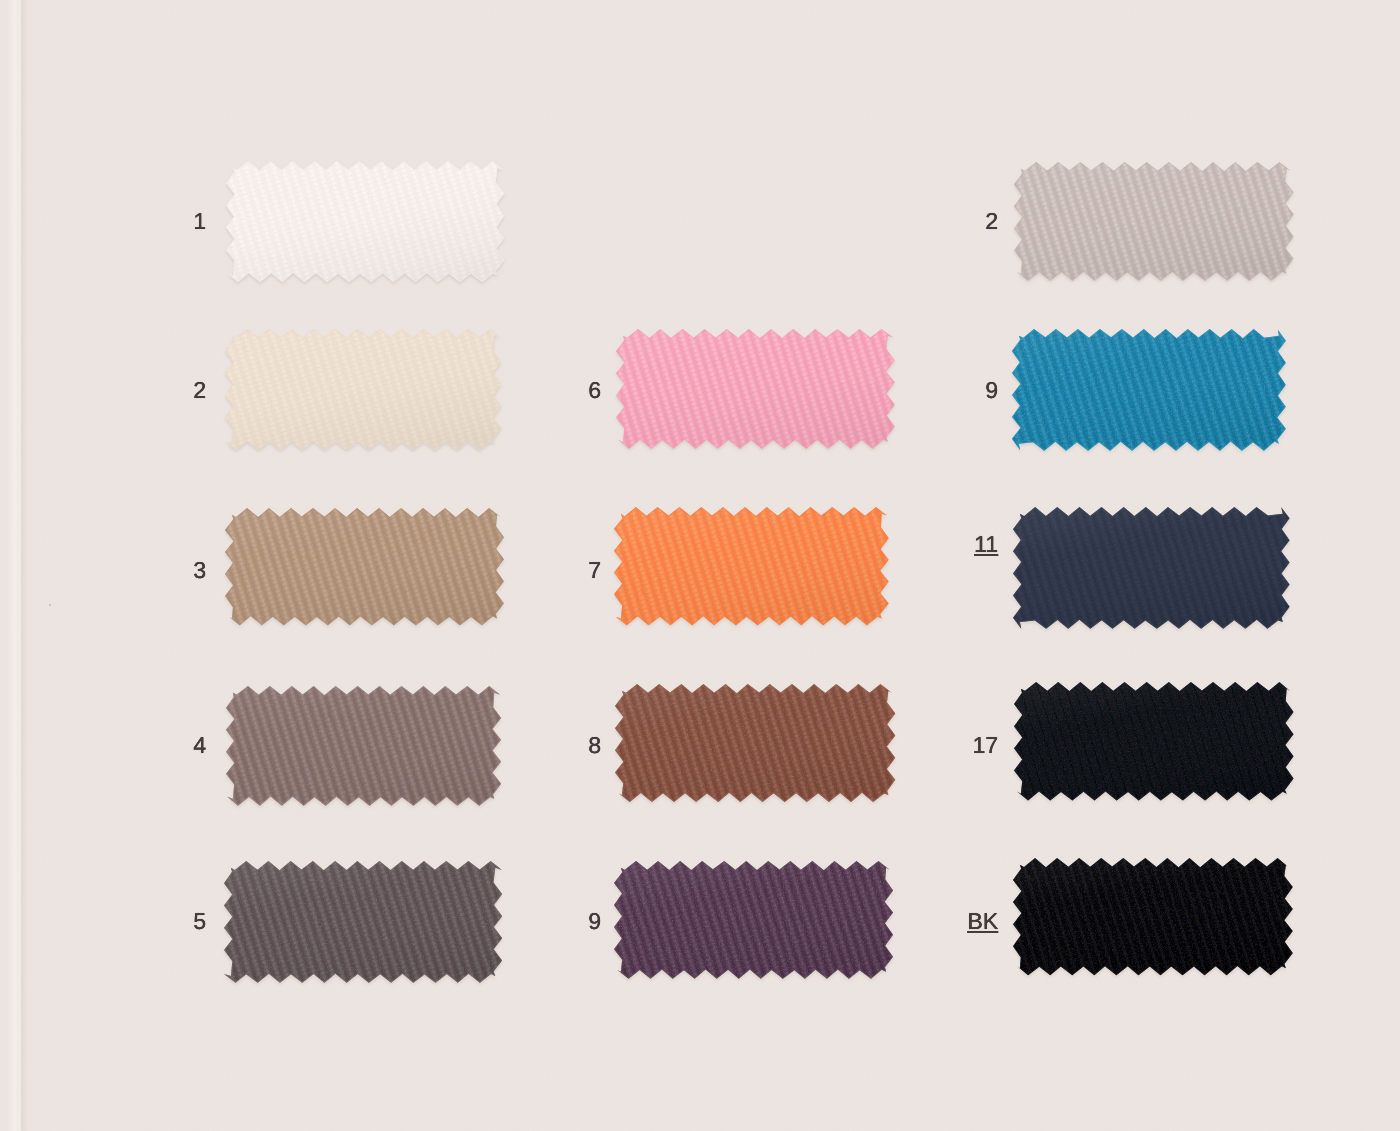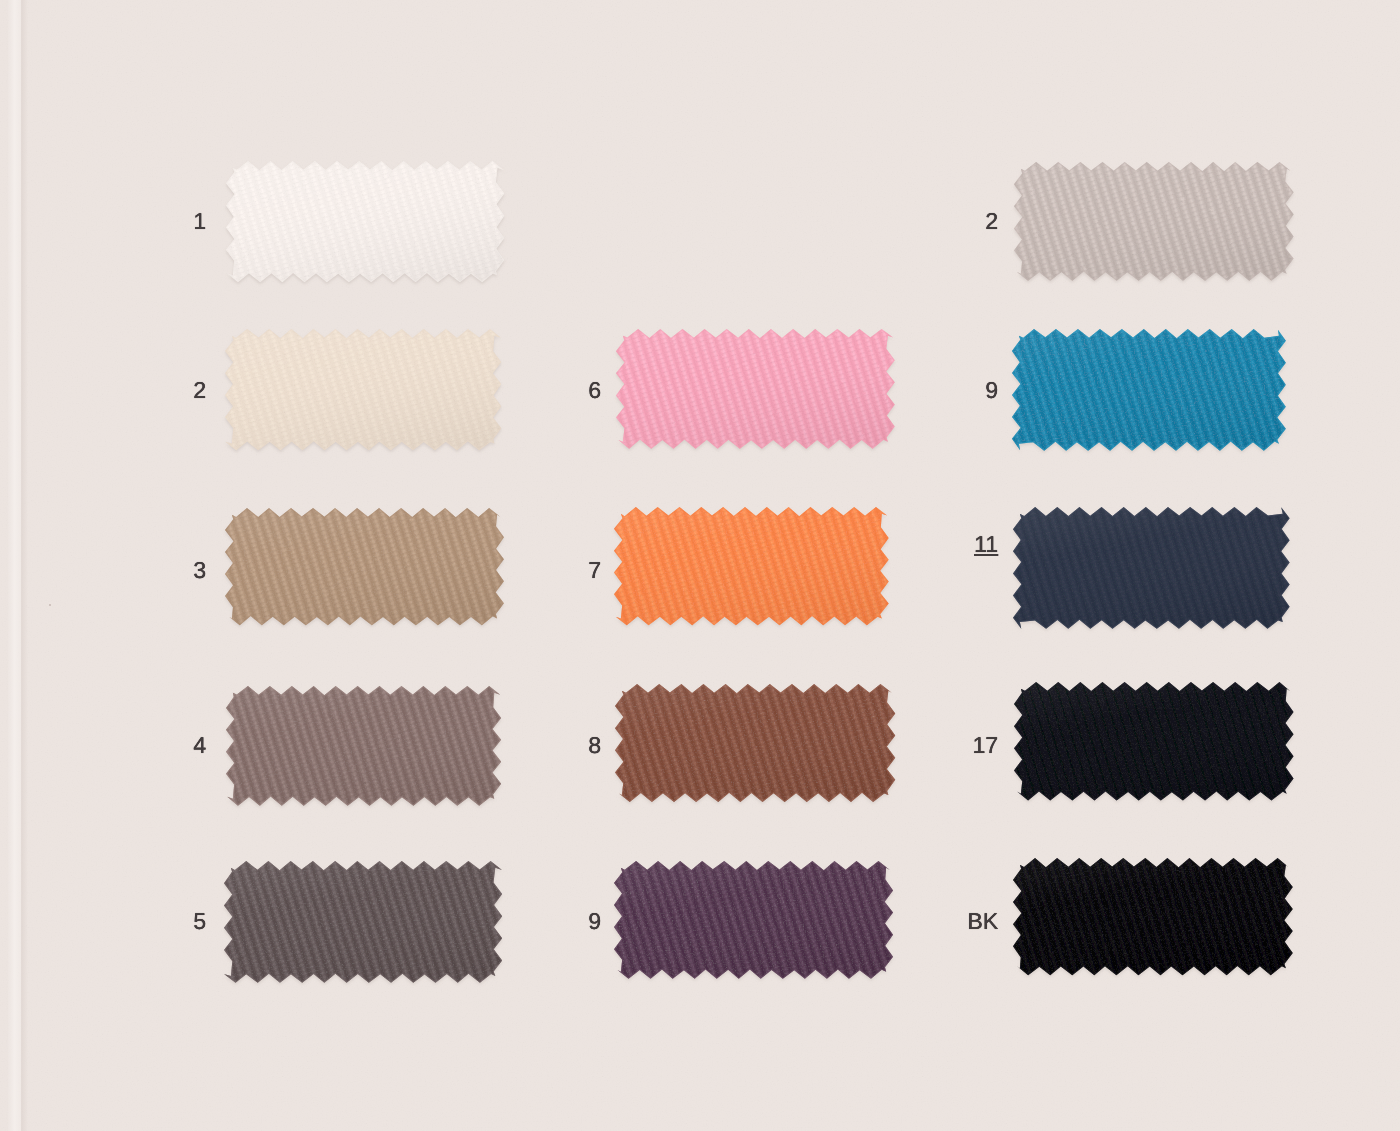--- a/index.html
+++ b/index.html
@@ -725,14 +725,14 @@
             <polygon points="28.86,28.86 33.01,30.89 44.05,22.00 54.87,31.23 66.11,22.00 77.43,30.81 88.16,22.00 99.27,30.82 110.21,22.00 121.14,30.41 132.26,22.00 142.92,30.44 154.32,22.00 165.44,30.89 176.37,22.00 187.53,31.14 198.42,22.00 209.20,31.13 220.47,22.00 231.63,30.65 242.53,22.00 253.56,30.77 264.58,22.00 275.80,30.42 286.63,22.00 297.35,30.97 294.91,28.86 293.34,39.94 301.77,50.96 293.77,62.39 301.77,73.02 293.29,84.22 301.77,95.07 293.75,105.81 301.77,117.12 293.42,127.90 294.91,132.31 290.93,130.19 279.72,139.17 268.92,130.34 257.67,139.17 246.40,130.12 235.62,139.17 224.63,130.31 213.56,139.17 202.86,130.59 191.51,139.17 180.24,130.56 169.46,139.17 158.72,130.61 147.41,139.17 136.69,130.20 125.35,139.17 113.97,130.25 103.30,139.17 92.40,130.59 81.25,139.17 69.79,130.55 59.20,139.17 48.34,130.77 37.14,139.17 25.93,130.09 28.86,132.31 29.76,121.39 22.00,110.21 29.86,99.06 22.00,88.16 30.41,77.26 22.00,66.11 30.48,55.01 22.00,44.05 30.16,32.67"></polygon>
           </clipPath>
    </defs>
    <polygon points="28.86,28.86 33.01,30.89 44.05,22.00 54.87,31.23 66.11,22.00 77.43,30.81 88.16,22.00 99.27,30.82 110.21,22.00 121.14,30.41 132.26,22.00 142.92,30.44 154.32,22.00 165.44,30.89 176.37,22.00 187.53,31.14 198.42,22.00 209.20,31.13 220.47,22.00 231.63,30.65 242.53,22.00 253.56,30.77 264.58,22.00 275.80,30.42 286.63,22.00 297.35,30.97 294.91,28.86 293.34,39.94 301.77,50.96 293.77,62.39 301.77,73.02 293.29,84.22 301.77,95.07 293.75,105.81 301.77,117.12 293.42,127.90 294.91,132.31 290.93,130.19 279.72,139.17 268.92,130.34 257.67,139.17 246.40,130.12 235.62,139.17 224.63,130.31 213.56,139.17 202.86,130.59 191.51,139.17 180.24,130.56 169.46,139.17 158.72,130.61 147.41,139.17 136.69,130.20 125.35,139.17 113.97,130.25 103.30,139.17 92.40,130.59 81.25,139.17 69.79,130.55 59.20,139.17 48.34,130.77 37.14,139.17 25.93,130.09 28.86,132.31 29.76,121.39 22.00,110.21 29.86,99.06 22.00,88.16 30.41,77.26 22.00,66.11 30.48,55.01 22.00,44.05 30.16,32.67" fill="#000" filter="url(#sh13)"></polygon>
    <g clip-path="url(#cl13)">
      <rect x="-6" y="-6" width="335.7738247383386" height="173.17333198152483" fill="url(#w13)" filter="url(#f13)"></rect>
      <rect x="0" y="0" width="323.7738247383386" height="161.17333198152483" fill="url(#gr13)"></rect>
      <polygon points="28.86,28.86 33.01,30.89 44.05,22.00 54.87,31.23 66.11,22.00 77.43,30.81 88.16,22.00 99.27,30.82 110.21,22.00 121.14,30.41 132.26,22.00 142.92,30.44 154.32,22.00 165.44,30.89 176.37,22.00 187.53,31.14 198.42,22.00 209.20,31.13 220.47,22.00 231.63,30.65 242.53,22.00 253.56,30.77 264.58,22.00 275.80,30.42 286.63,22.00 297.35,30.97 294.91,28.86 293.34,39.94 301.77,50.96 293.77,62.39 301.77,73.02 293.29,84.22 301.77,95.07 293.75,105.81 301.77,117.12 293.42,127.90 294.91,132.31 290.93,130.19 279.72,139.17 268.92,130.34 257.67,139.17 246.40,130.12 235.62,139.17 224.63,130.31 213.56,139.17 202.86,130.59 191.51,139.17 180.24,130.56 169.46,139.17 158.72,130.61 147.41,139.17 136.69,130.20 125.35,139.17 113.97,130.25 103.30,139.17 92.40,130.59 81.25,139.17 69.79,130.55 59.20,139.17 48.34,130.77 37.14,139.17 25.93,130.09 28.86,132.31 29.76,121.39 22.00,110.21 29.86,99.06 22.00,88.16 30.41,77.26 22.00,66.11 30.48,55.01 22.00,44.05 30.16,32.67" fill="none" stroke="#201f23" stroke-width="2.2" opacity="0.5"></polygon>
    </g>
   </svg></div>
-    <div class="label" style="left: 918px; top: 909.5px; width: 80px;">BK</div>
+    <div class="label" style="left: 918px; top: 909.5px; width: 80px; text-decoration: underline;">BK</div>
   </div>
 
 </body></html>

